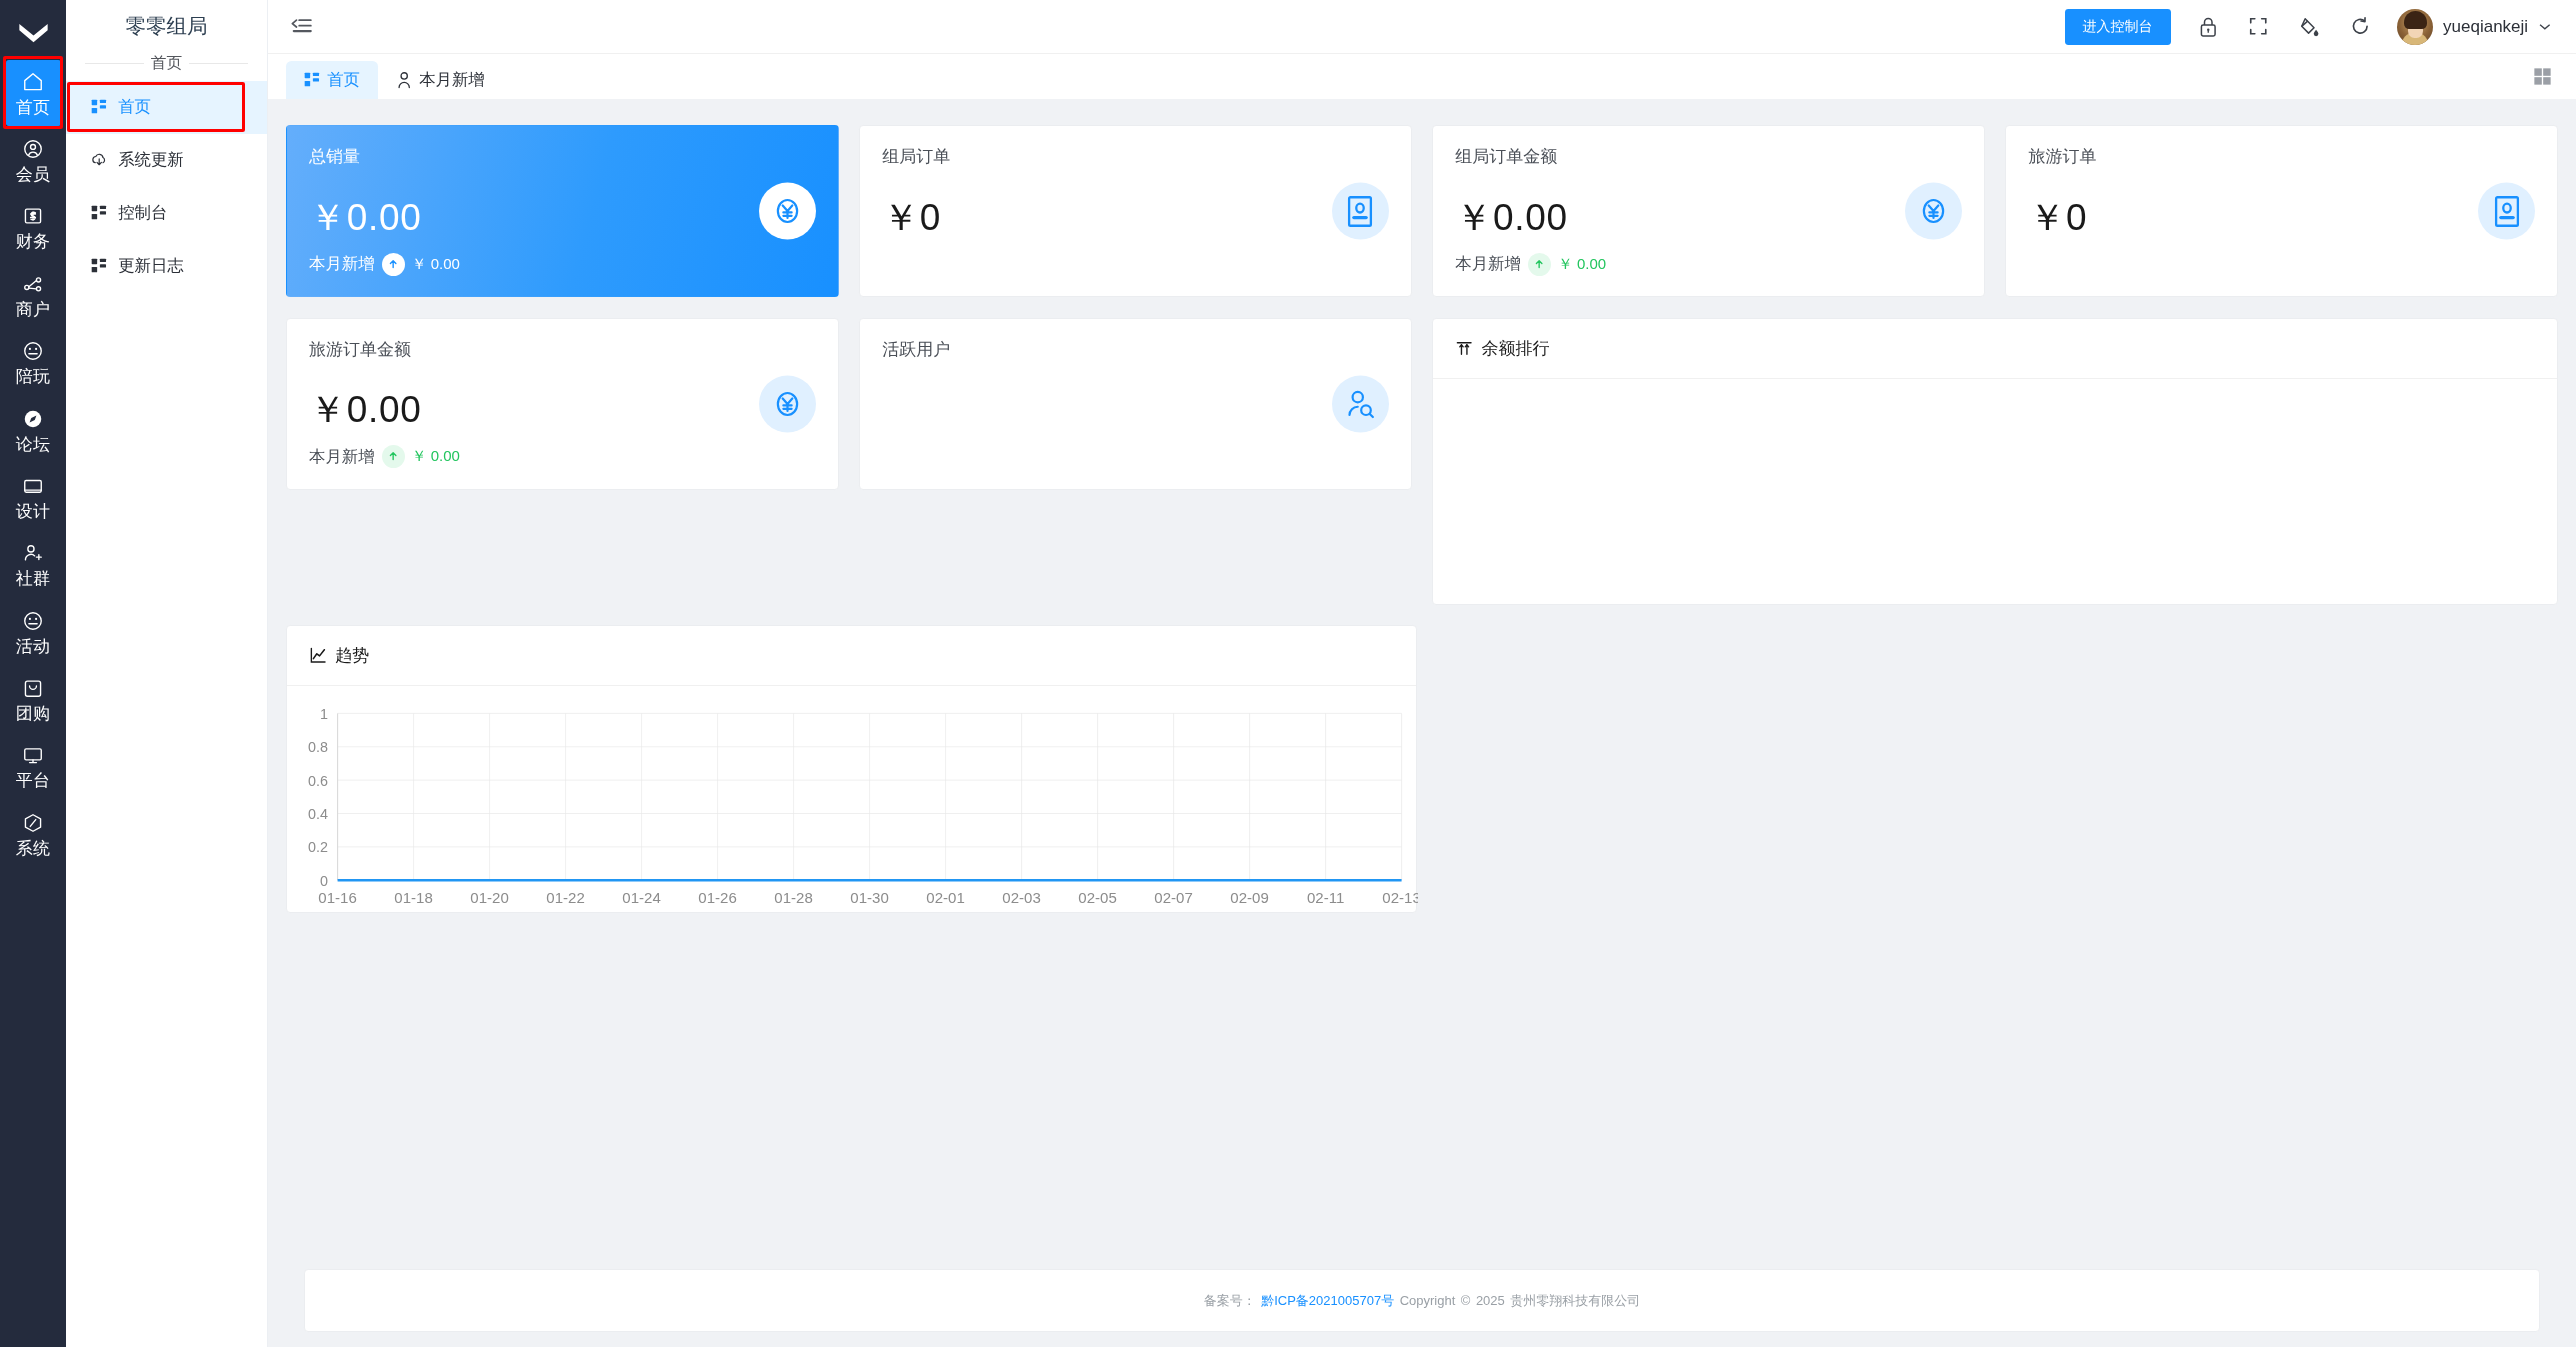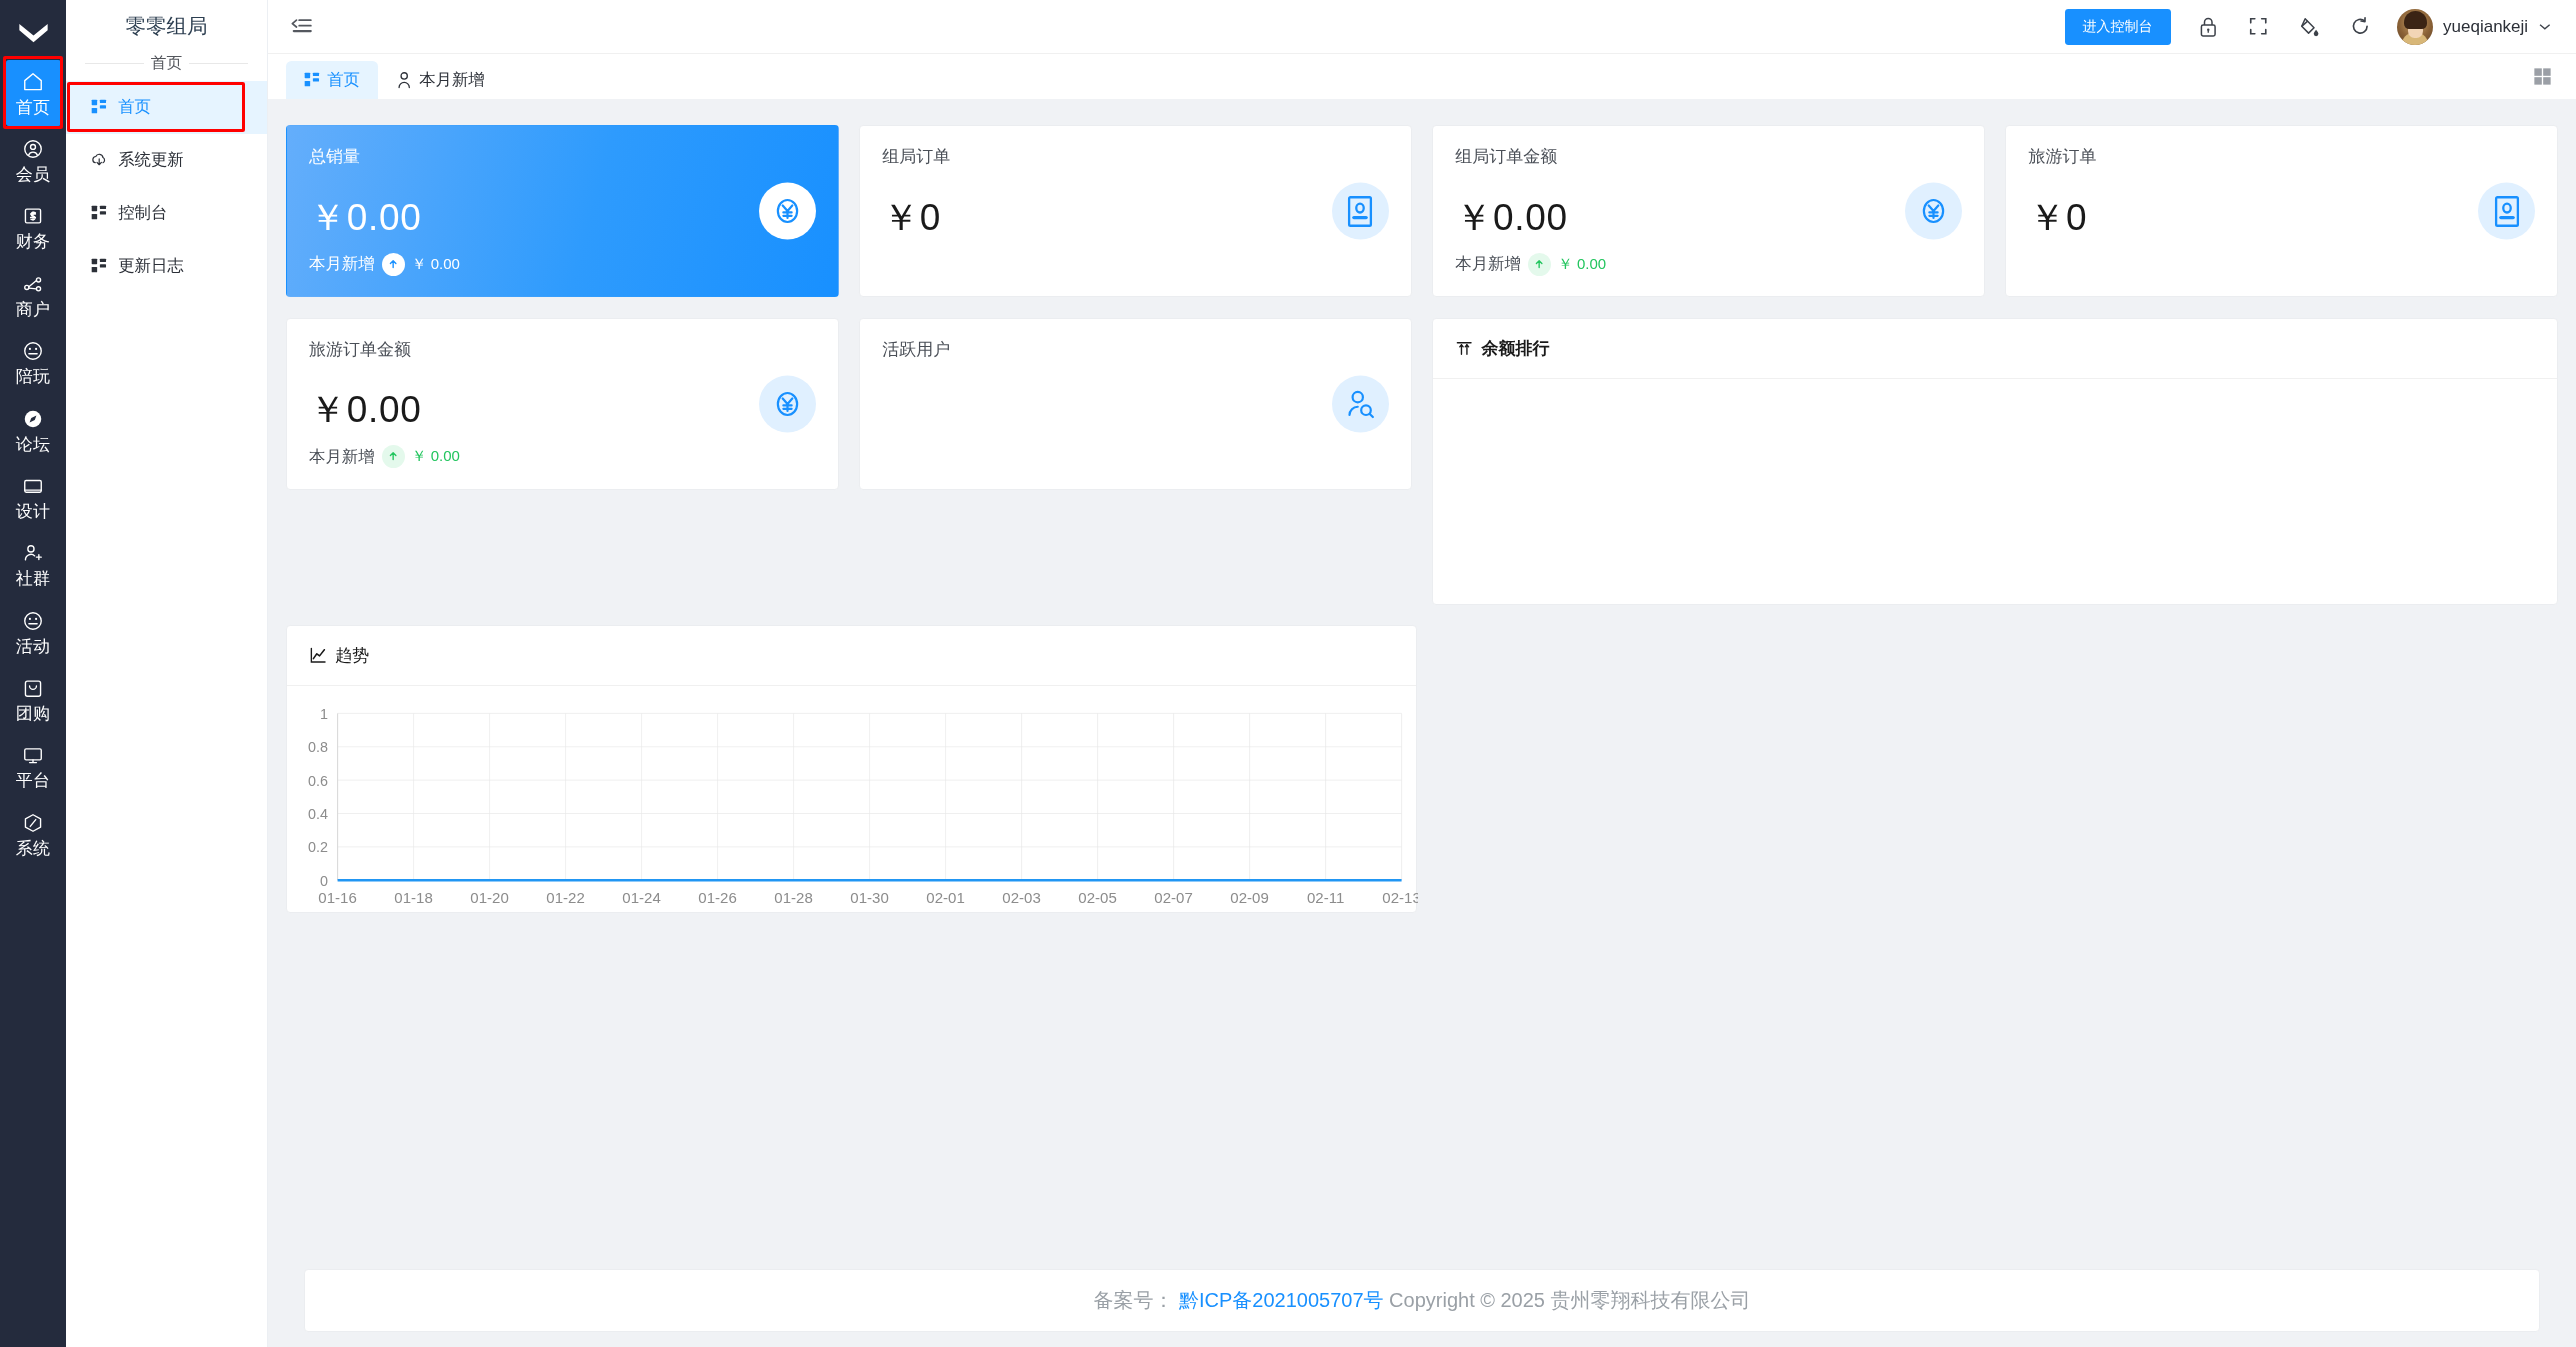--- a/index.html
+++ b/index.html
@@ -175,32 +175,32 @@
   }
   .panel {
     background:#ffffff; border:0.7px solid #ebedf0; border-radius:4.1px;
   }
   .panel-head {
     height: 60px; border-bottom: 0.7px solid #f0f0f0;
     display:flex; align-items:center; gap: 8.2px;
     padding: 0 22px; font-size: 17px; color:#1a1a1a;
   }
   .panel-head .ph-i { width: 18px; height: 18px; display:flex; align-items:center; justify-content:center; }
-  .rank-panel { grid-column: 3 / span 2; height: 287px; font-weight: bold; }
+  .rank-panel { grid-column: 3 / span 2; height: 287px; }
   .rank-body { height: 226px; }
 
   .trend-panel { margin-top: 20.5px; width: 1131px; }
   .trend-body { height: 226px; padding: 15px 0 0 0; position: relative; }
 
   .chart-wrap { position:relative; width: 1094px; height: 219px; }
   .foot {
     height: 63px; background:#ffffff; border:0.7px solid #ebedf0; border-radius: 4.1px;
     margin: 20.5px 18px 0 18px;
     display:flex; align-items:center; justify-content:center;
-    font-size: 20px; color: #9aa0a6; gap: 5.5px;
+    font-size: 13px; color: #9aa0a6; gap: 5.5px;
     position: absolute; left: 18px; right: 18px; bottom: 15px;
   }
   .foot a { color:#1890ff; text-decoration:none; }
   .foot .cspan { color:#9aa0a6; }
   svg { display:block; }
 </style>
 </head>
 <body>
 
 <div class="app">

